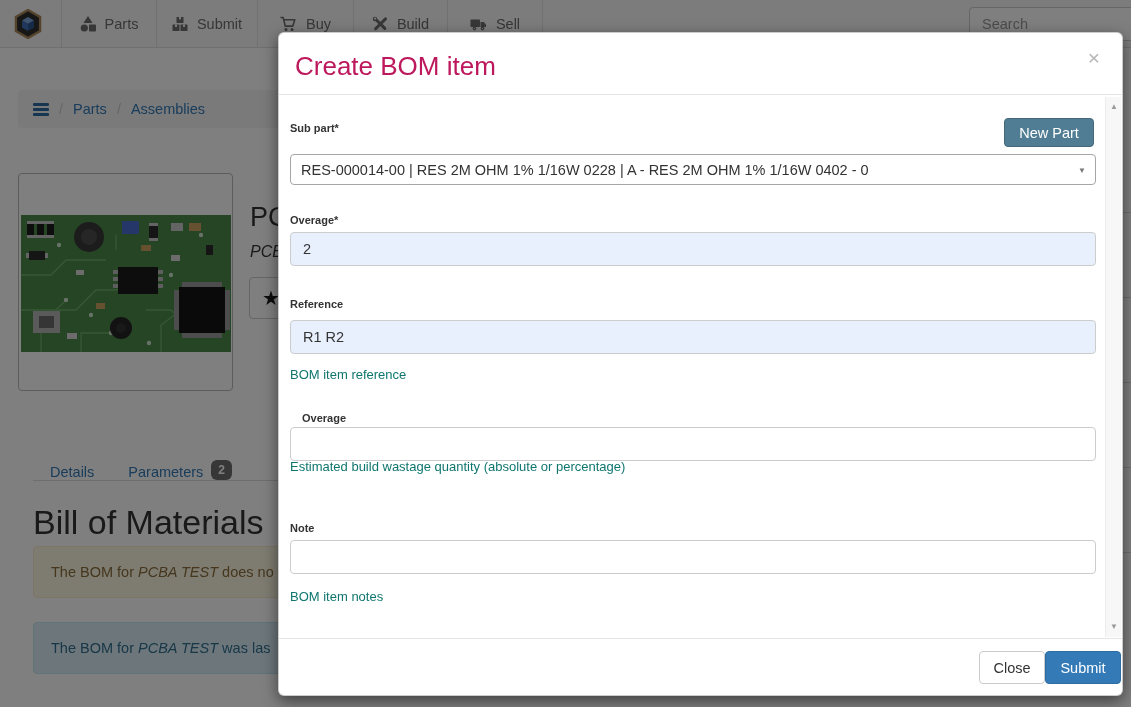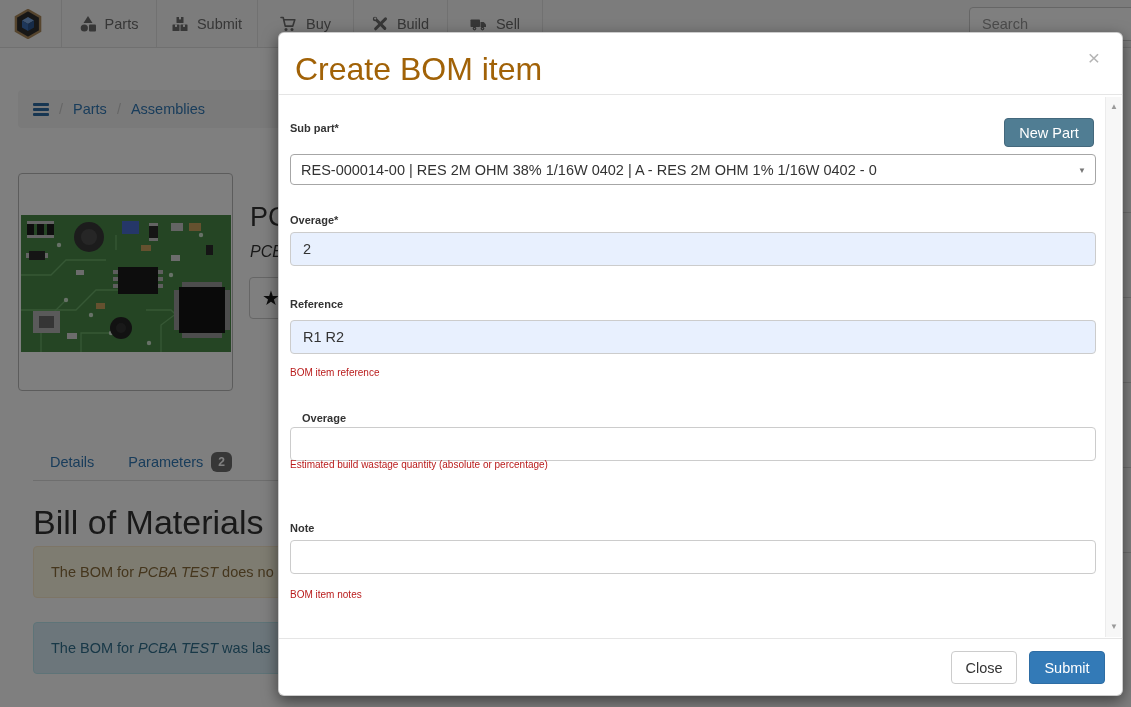--- a/index.html
+++ b/index.html
@@ -44,21 +44,21 @@
   .part-title { position:absolute; left:250px; top:202px; font-size:27px; color:#333; }
   .part-subtitle { position:absolute; left:250px; top:243px; font-size:16px;
                    font-style:italic; color:#333; }
   .star-btn { position:absolute; left:249px; top:277px; width:52px; height:42px;
               border:1px solid #ccc; border-radius:4px; background:#fff;
               display:flex; align-items:center; padding-left:12px; font-size:20px;
               color:#1a1a1a; cursor:pointer; }
 
   .tabs { position:absolute; left:33px; top:444px; width:1080px; height:37px;
           border-bottom:1px solid #ddd; display:flex; padding-left:0; }
-  .tab { display:flex; align-items:center; gap:8px; padding:0 17px; color:#337ab7;
+  .tab { display:flex; align-items:flex-end; gap:8px; padding:0 17px; color:#337ab7;
          font-size:14.5px; cursor:pointer; }
   .badge { background:#6e6e6e; color:#fff; border-radius:6px; font-size:12px;
            font-weight:bold; padding:4px 7px; line-height:1; }
 
   .section-title { position:absolute; left:33px; top:503px; font-size:34px; color:#333; }
 
   .alert { position:absolute; left:33px; width:1080px; height:52px; border-radius:4px;
            font-size:14.5px; display:flex; align-items:center; padding:0 17px; white-space:pre-wrap; }
   .alert em { font-style:italic; }
   .alert-warning { top:546px; background:#fcf8e3; border:1px solid #faebcc; color:#8a6d3b; }
@@ -66,26 +66,26 @@
 
   
   .overlay { position:absolute; inset:0; background:rgba(0,0,0,0.5); z-index:2; }
 
   
   .modal { position:absolute; left:278px; top:32px; width:845px; height:664px; z-index:3;
            background:#fff; border:1px solid rgba(0,0,0,0.2); border-radius:6px;
            box-shadow:0 5px 15px rgba(0,0,0,0.5); }
   .modal-header { position:absolute; top:0; left:0; right:0; height:62px;
                   border-bottom:1px solid #e5e5e5; }
-  .modal-title { position:absolute; left:16px; top:18px; font-size:32px; color:#a16207; }
+  .modal-title { position:absolute; left:16px; top:18px; font-size:26px; color:#be185d; }
   .modal-close { position:absolute; right:22px; top:14px; font-size:21px; color:#b4b4b4;
                  cursor:pointer; line-height:1; }
 
   .m-label { position:absolute; left:11px; font-size:11px; font-weight:bold; color:#333; }
-  .m-help  { position:absolute; left:11px; font-size:10px; color:#b91c1c; }
+  .m-help  { position:absolute; left:11px; font-size:13px; color:#0f766e; }
 
   .new-part-btn { position:absolute; top:85px; left:725px; width:90px; height:29px;
                   background:#507d93; border:1px solid #44687c; border-radius:4px;
                   color:#fff; font-size:14.5px; display:flex; align-items:center;
                   justify-content:center; cursor:pointer; }
 
   .m-select { position:absolute; left:11px; top:121px; width:806px; height:31px;
               border:1px solid #a6a6a6; border-radius:4px; background:#fff;
               display:flex; align-items:center; padding:0 24px 0 10px;
               font-size:14.5px; color:#333; cursor:pointer; overflow:hidden; white-space:nowrap; }
@@ -103,21 +103,21 @@
 
   .m-scrollbar { position:absolute; right:1px; top:64px; width:16px; height:540px;
                  background:#f7f7f7; border-left:1px solid #ececec; }
   .m-scrollbar .sb-arrow { position:absolute; left:0; width:16px; height:16px;
                            color:#9a9a9a; font-size:8px; text-align:center;
                            line-height:16px; cursor:pointer; }
   .sb-up { top:2px; } .sb-down { bottom:2px; }
 
   .modal-footer { position:absolute; left:0; right:0; top:605px; height:58px;
                   border-top:1px solid #e5e5e5; display:flex; align-items:center;
-                  justify-content:flex-end; gap:12px; padding-right:17px; }
+                  justify-content:flex-end; padding-right:1px; }
   .btn { height:33px; border-radius:4px; font-size:14.5px; display:flex;
          align-items:center; justify-content:center; cursor:pointer; }
   .btn-close-footer { width:66px; background:#fff; border:1px solid #ccc; color:#333; }
   .btn-submit { width:76px; background:#337ab7; border:1px solid #2e6da4; color:#fff; }
 </style>
 </head>
 <body>
 
 <div id="screen">
 
@@ -304,21 +304,21 @@
   <div class="modal">
     <div class="modal-header">
       <div class="modal-title">Create BOM item</div>
       <div class="modal-close">×</div>
     </div>
 
     <div class="m-label" style="top:89px;">Sub part*</div>
     <div class="new-part-btn">New Part</div>
 
     <div class="m-select">
-      <span>RES-000014-00 | RES 2M OHM 38% 1/16W 0402 | A - RES 2M OHM 1% 1/16W 0402 - 0</span>
+      <span>RES-000014-00 | RES 2M OHM 1% 1/16W 0228 | A - RES 2M OHM 1% 1/16W 0402 - 0</span>
       <span class="caret">▼</span>
     </div>
 
     <div class="m-label" style="top:181px;">Overage*</div>
     <input id="inp-quantity" class="m-input autofill" type="text" value="2" style="">
 
     <div class="m-label" style="top:265px;">Reference</div>
     <input id="inp-reference" class="m-input autofill" type="text" value="R1 R2" style="">
     <div class="m-help" style="top:334px;">BOM item reference</div>
 

